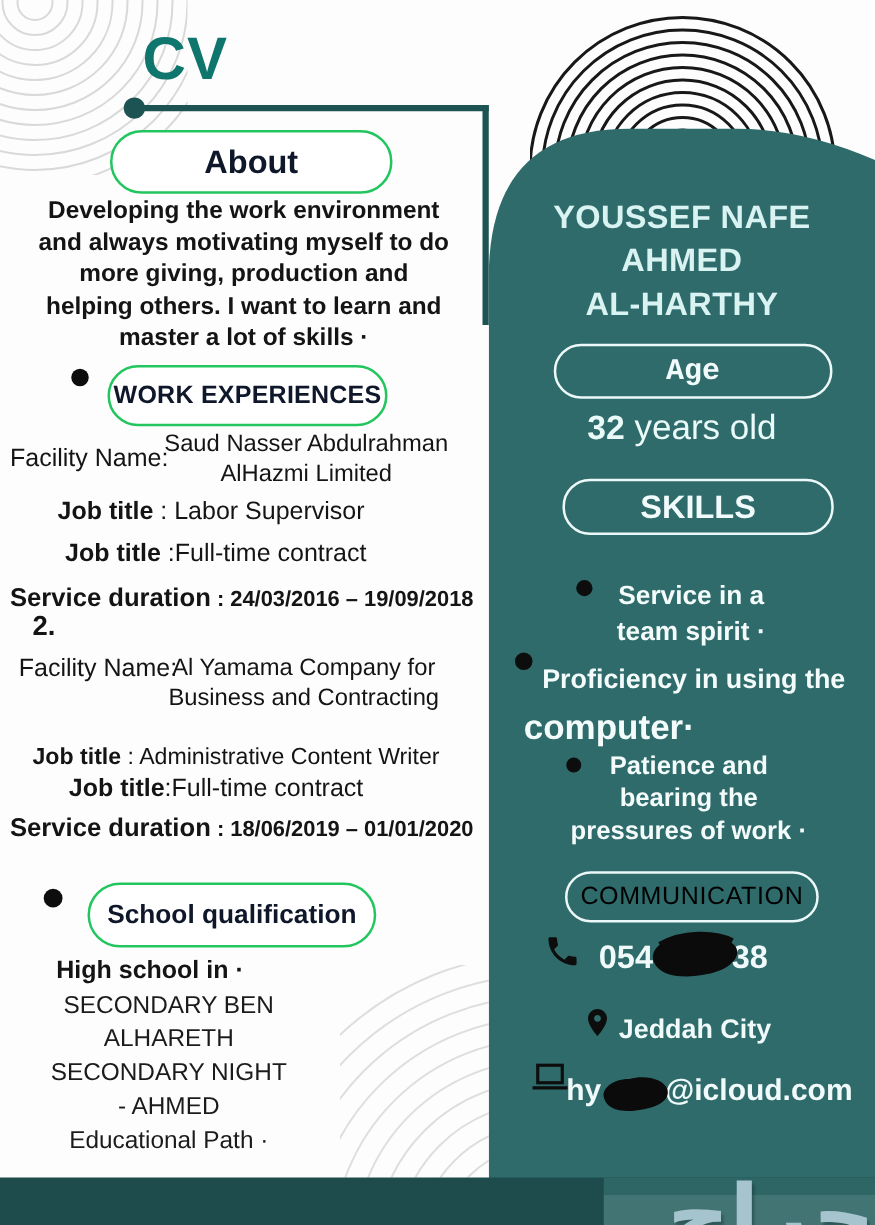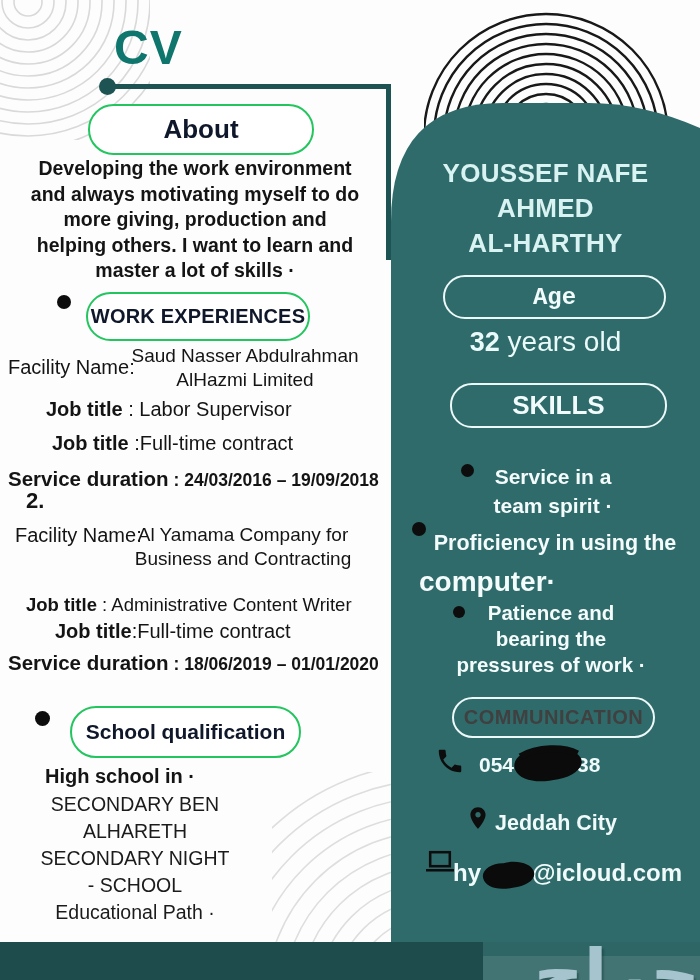--- a/index.html
+++ b/index.html
@@ -64,24 +64,24 @@
   .skill-bullet{position:absolute;background:#0d0d0d;border-radius:50%;}
   .skill-text{position:absolute;color:#f4fbfb;font-weight:700;}
   .s1-b{left:70px;top:464px;width:13px;height:13px;}
   .s1-t{left:62px;top:462px;width:200px;text-align:center;font-size:21px;line-height:29px;}
   .s2-b{left:21px;top:522px;width:14px;height:14px;}
   .s2-t1{left:28px;top:531px;width:272px;text-align:center;font-size:21.5px;}
   .s2-t2{left:28px;top:566px;width:232px;text-align:left;font-size:28px;}
   .s3-b{left:62px;top:606px;width:12px;height:12px;}
   .s3-t{left:55px;top:600px;width:210px;text-align:center;font-size:20.5px;line-height:26px;}
 
-  .comm-pill{left:61px;top:697px;width:199px;height:37px;font-size:20px;font-weight:700;
-    letter-spacing:.5px;color:#404040;border-width:2px;}
+  .comm-pill{left:61px;top:697px;width:199px;height:37px;font-size:20px;font-weight:400;
+    letter-spacing:.5px;color:#000000;border-width:2px;}
   .contact-text{color:#f0fafa;font-weight:700;}
-  .phone-row{left:88px;top:746px;height:38px;display:flex;align-items:center;font-size:21px;}
+  .phone-row{left:88px;top:746px;height:38px;display:flex;align-items:center;font-size:26px;}
   .city-label{left:104px;top:811px;font-size:21.5px;}
   .email-row{left:62px;top:856px;height:34px;display:flex;align-items:center;font-size:24px;}
   .scribble{display:inline-block;vertical-align:middle;}
 
   
   .band{left:0;top:942px;width:700px;height:38px;background:#1e4c4c;z-index:4;}
   .band-right{left:483px;top:942px;width:217px;height:38px;background:#2e6565;z-index:5;}
   .band-strip{left:483px;top:956px;width:217px;height:24px;background:rgba(255,255,255,0.10);z-index:6;}
   .watermark{left:455px;top:934px;width:245px;text-align:right;z-index:7;
     font-family:"DejaVu Sans",sans-serif;font-size:69px;font-weight:700;color:#a6c4cd;
@@ -200,21 +200,21 @@
 
   <div class="abs sec-dot school-dot"></div>
   <div class="abs pill-dark school-pill">
     <span>School qualification</span>
   </div>
   <div class="abs school-intro">High school in ·</div>
   <div class="abs school-lines">
     <div>SECONDARY BEN</div>
     <div>ALHARETH</div>
     <div>SECONDARY NIGHT</div>
-    <div>- SCHOOL</div>
+    <div>- AHMED</div>
     <div>Educational Path ·</div>
   </div>
 
   <div class="abs" id="panel" style="z-index:2;">
     <svg width="309" height="980" style="position:absolute;inset:0;z-index:1;">
       <path d="M0 980 L0 222 Q0 103 112 103 L198 103 Q252 103 309 128 L309 980 Z" fill="#2f6b6b"></path>
     </svg>
     <div class="content">
 
       <div class="abs name-block">

